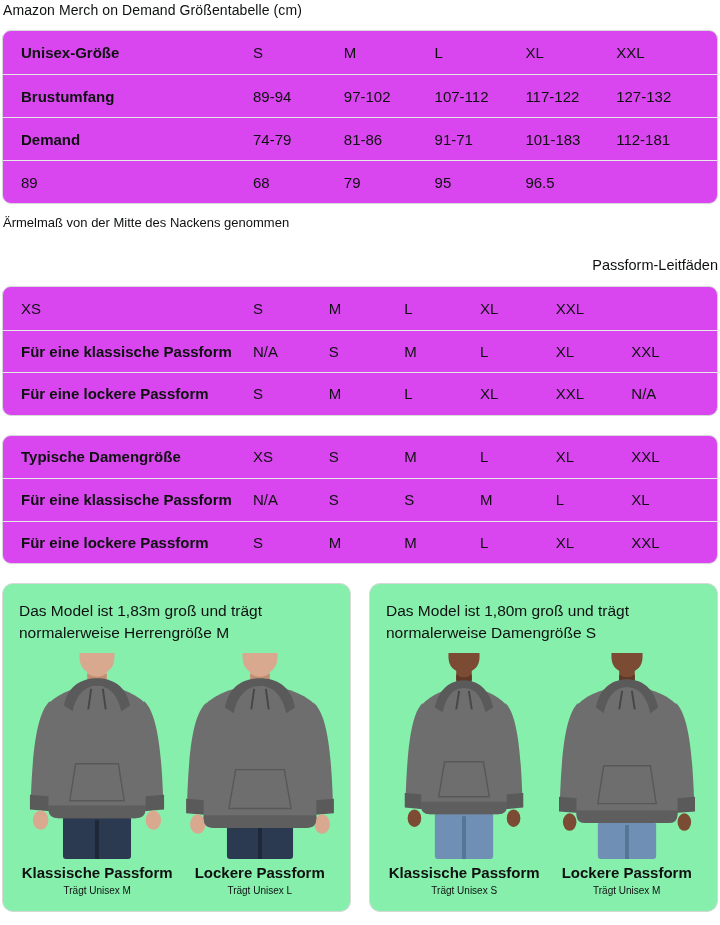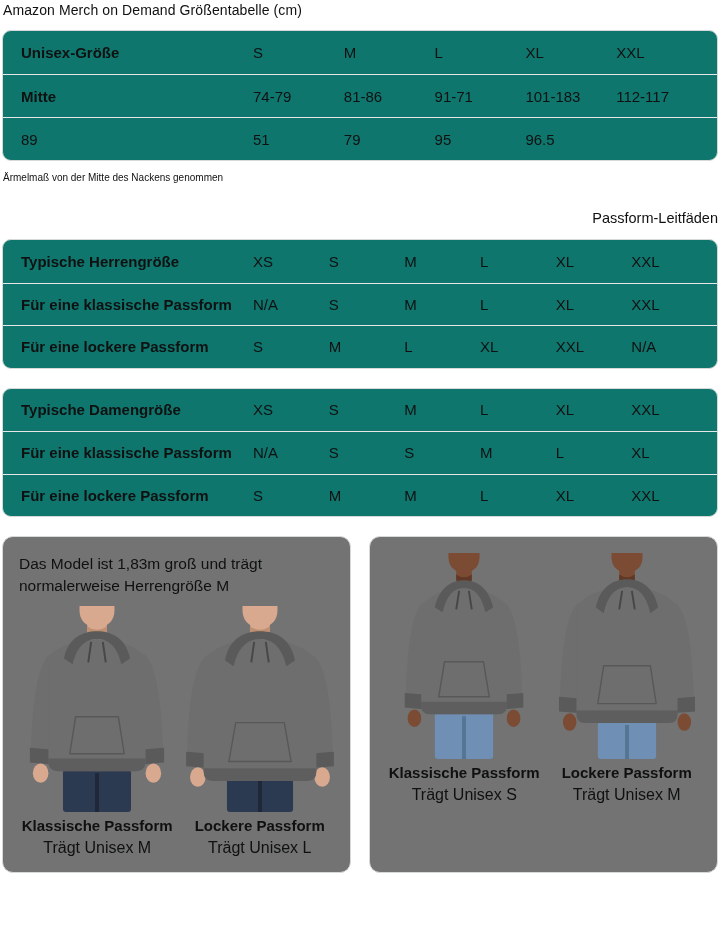--- a/index.html
+++ b/index.html
@@ -9,77 +9,84 @@
     --jeans_male:#2c3a51; --jeans_female:#6f8fb4;
   }
   *{box-sizing:border-box; margin:0; padding:0;}
   html,body{background:#fff;}
   body{
     width:720px; min-height:925px; margin:0 auto;
     font-family:"Liberation Sans","DejaVu Sans",sans-serif;
     color:var(--text); padding:2px 2px 8px 2px;
   }
   .page-title{font-size:14px; font-weight:400; margin:0 0 12px 1px; letter-spacing:.1px;}
-  .tcard{border:1px solid var(--border); border-radius:9px; background:#0f766e; overflow:hidden;}
+  .tcard{border:1px solid var(--border); border-radius:9px; background:#d946ef; overflow:hidden;}
   .trow{display:grid; align-items:center; padding:0 10px 0 18px; border-top:1px solid var(--divider);}
   .tcard .trow:first-child{border-top:none;}
   .t5 .trow{grid-template-columns:232px repeat(5,1fr); min-height:43px;}
   .t6 .trow{grid-template-columns:232px repeat(6,1fr); min-height:42.5px;}
   .tlabel{font-weight:700; font-size:15px;}
   .tval{font-size:15px;}
-  .footnote{font-size:10px; margin:11px 0 27px 1px;}
+  .footnote{font-size:13px; margin:11px 0 27px 1px;}
   .section-heading{font-size:14.5px; font-weight:400; margin:0 0 13px 1px;text-align:right;}
   .guide-table{margin-bottom:19px;}
   .cards{display:flex; gap:18px; margin-top:19px;}
-  .model-card{flex:1; border:1px solid var(--border); border-radius:11px; padding:16px 12px 13px 16px; background:#737373;}
+  .model-card{flex:1; border:1px solid var(--border); border-radius:11px; padding:16px 12px 13px 16px; background:#86efac;}
   .model-card h3{font-size:15.5px; font-weight:400; line-height:1.42; max-width:300px; margin-bottom:9px;}
   .figures{display:flex; gap:6px;}
   .figure{flex:1; display:flex; flex-direction:column; align-items:center;}
   .figure svg{width:156px; height:206px; display:block;}
   .fit-label{font-size:15px; font-weight:700; margin-top:3px; line-height:1.45; white-space:nowrap;}
-  .size-label{font-size:16px; line-height:1.4; white-space:nowrap;}
+  .size-label{font-size:10px; line-height:1.4; white-space:nowrap;}
 </style>
 </head>
 <body>
 
 <h1 class="page-title">Amazon Merch on Demand Größentabelle (cm)</h1>
 
 <div class="tcard t5">
   <div class="trow">
     <div class="tlabel">Unisex-Größe</div>
     <div class="tval">S</div>
     <div class="tval">M</div>
     <div class="tval">L</div>
     <div class="tval">XL</div>
     <div class="tval">XXL</div>
   </div>
   <div class="trow">
-    <div class="tlabel">Mitte</div>
+    <div class="tlabel">Brustumfang</div>
+    <div class="tval">89-94</div>
+    <div class="tval">97-102</div>
+    <div class="tval">107-112</div>
+    <div class="tval">117-122</div>
+    <div class="tval">127-132</div>
+  </div>
+  <div class="trow">
+    <div class="tlabel">Demand</div>
     <div class="tval">74-79</div>
     <div class="tval">81-86</div>
     <div class="tval">91-71</div>
     <div class="tval">101-183</div>
-    <div class="tval">112-117</div>
+    <div class="tval">112-181</div>
   </div>
   <div class="trow">
     <div class="tval">89</div>
-    <div class="tval">51</div>
+    <div class="tval">68</div>
     <div class="tval">79</div>
     <div class="tval">95</div>
     <div class="tval">96.5</div>
   </div>
 </div>
 
 <p class="footnote">Ärmelmaß von der Mitte des Nackens genommen</p>
 
 <h2 class="section-heading">Passform-Leitfäden</h2>
 
 <div class="tcard t6 guide-table">
   <div class="trow">
-    <div class="tlabel">Typische Herrengröße</div>
     <div class="tval">XS</div>
     <div class="tval">S</div>
     <div class="tval">M</div>
     <div class="tval">L</div>
     <div class="tval">XL</div>
     <div class="tval">XXL</div>
   </div>
   <div class="trow">
     <div class="tlabel">Für eine klassische Passform</div>
     <div class="tval">N/A</div>
@@ -179,20 +186,21 @@
           <path d="M55,120 L105,120 L112,160 L48,160 Z" fill="none" stroke="rgba(0,0,0,0.2)" stroke-width="1.5"></path>
         </svg>
         <div class="fit-label">Lockere Passform</div>
         <div class="size-label">Trägt Unisex L</div>
       </div>
 
     </div>
   </div>
 
   <div class="model-card">
+    <h3>Das Model ist 1,80m groß und trägt normalerweise Damengröße S</h3>
     <div class="figures">
 
       <div class="figure">
         <svg viewBox="0 0 160 212" xmlns="http://www.w3.org/2000/svg">
           <path d="M64,0 h32 v4 q0,14 -16,17 q-16,-3 -16,-17 Z" fill="var(--skin_female)"></path>
           <rect x="72" y="12" width="16" height="30" rx="5" fill="var(--skin_female)"></rect>
           <path d="M72,22 q8,6 16,0 v6 q-8,5 -16,0 Z" fill="#5f3826"></path>
           <path d="M37,52 C27,62 22,90 20,146 L20,154 L41,156 L45,118 C43,94 44,66 50,55 Z" fill="var(--hoodie)"></path>
           <path d="M123,52 C133,62 138,90 140,146 L140,154 L119,156 L115,118 C117,94 116,66 110,55 Z" fill="var(--hoodie)"></path>
           <path d="M19,144 L42,146 L41,161 L19,159 Z" fill="var(--hoodie_dark)"></path>

